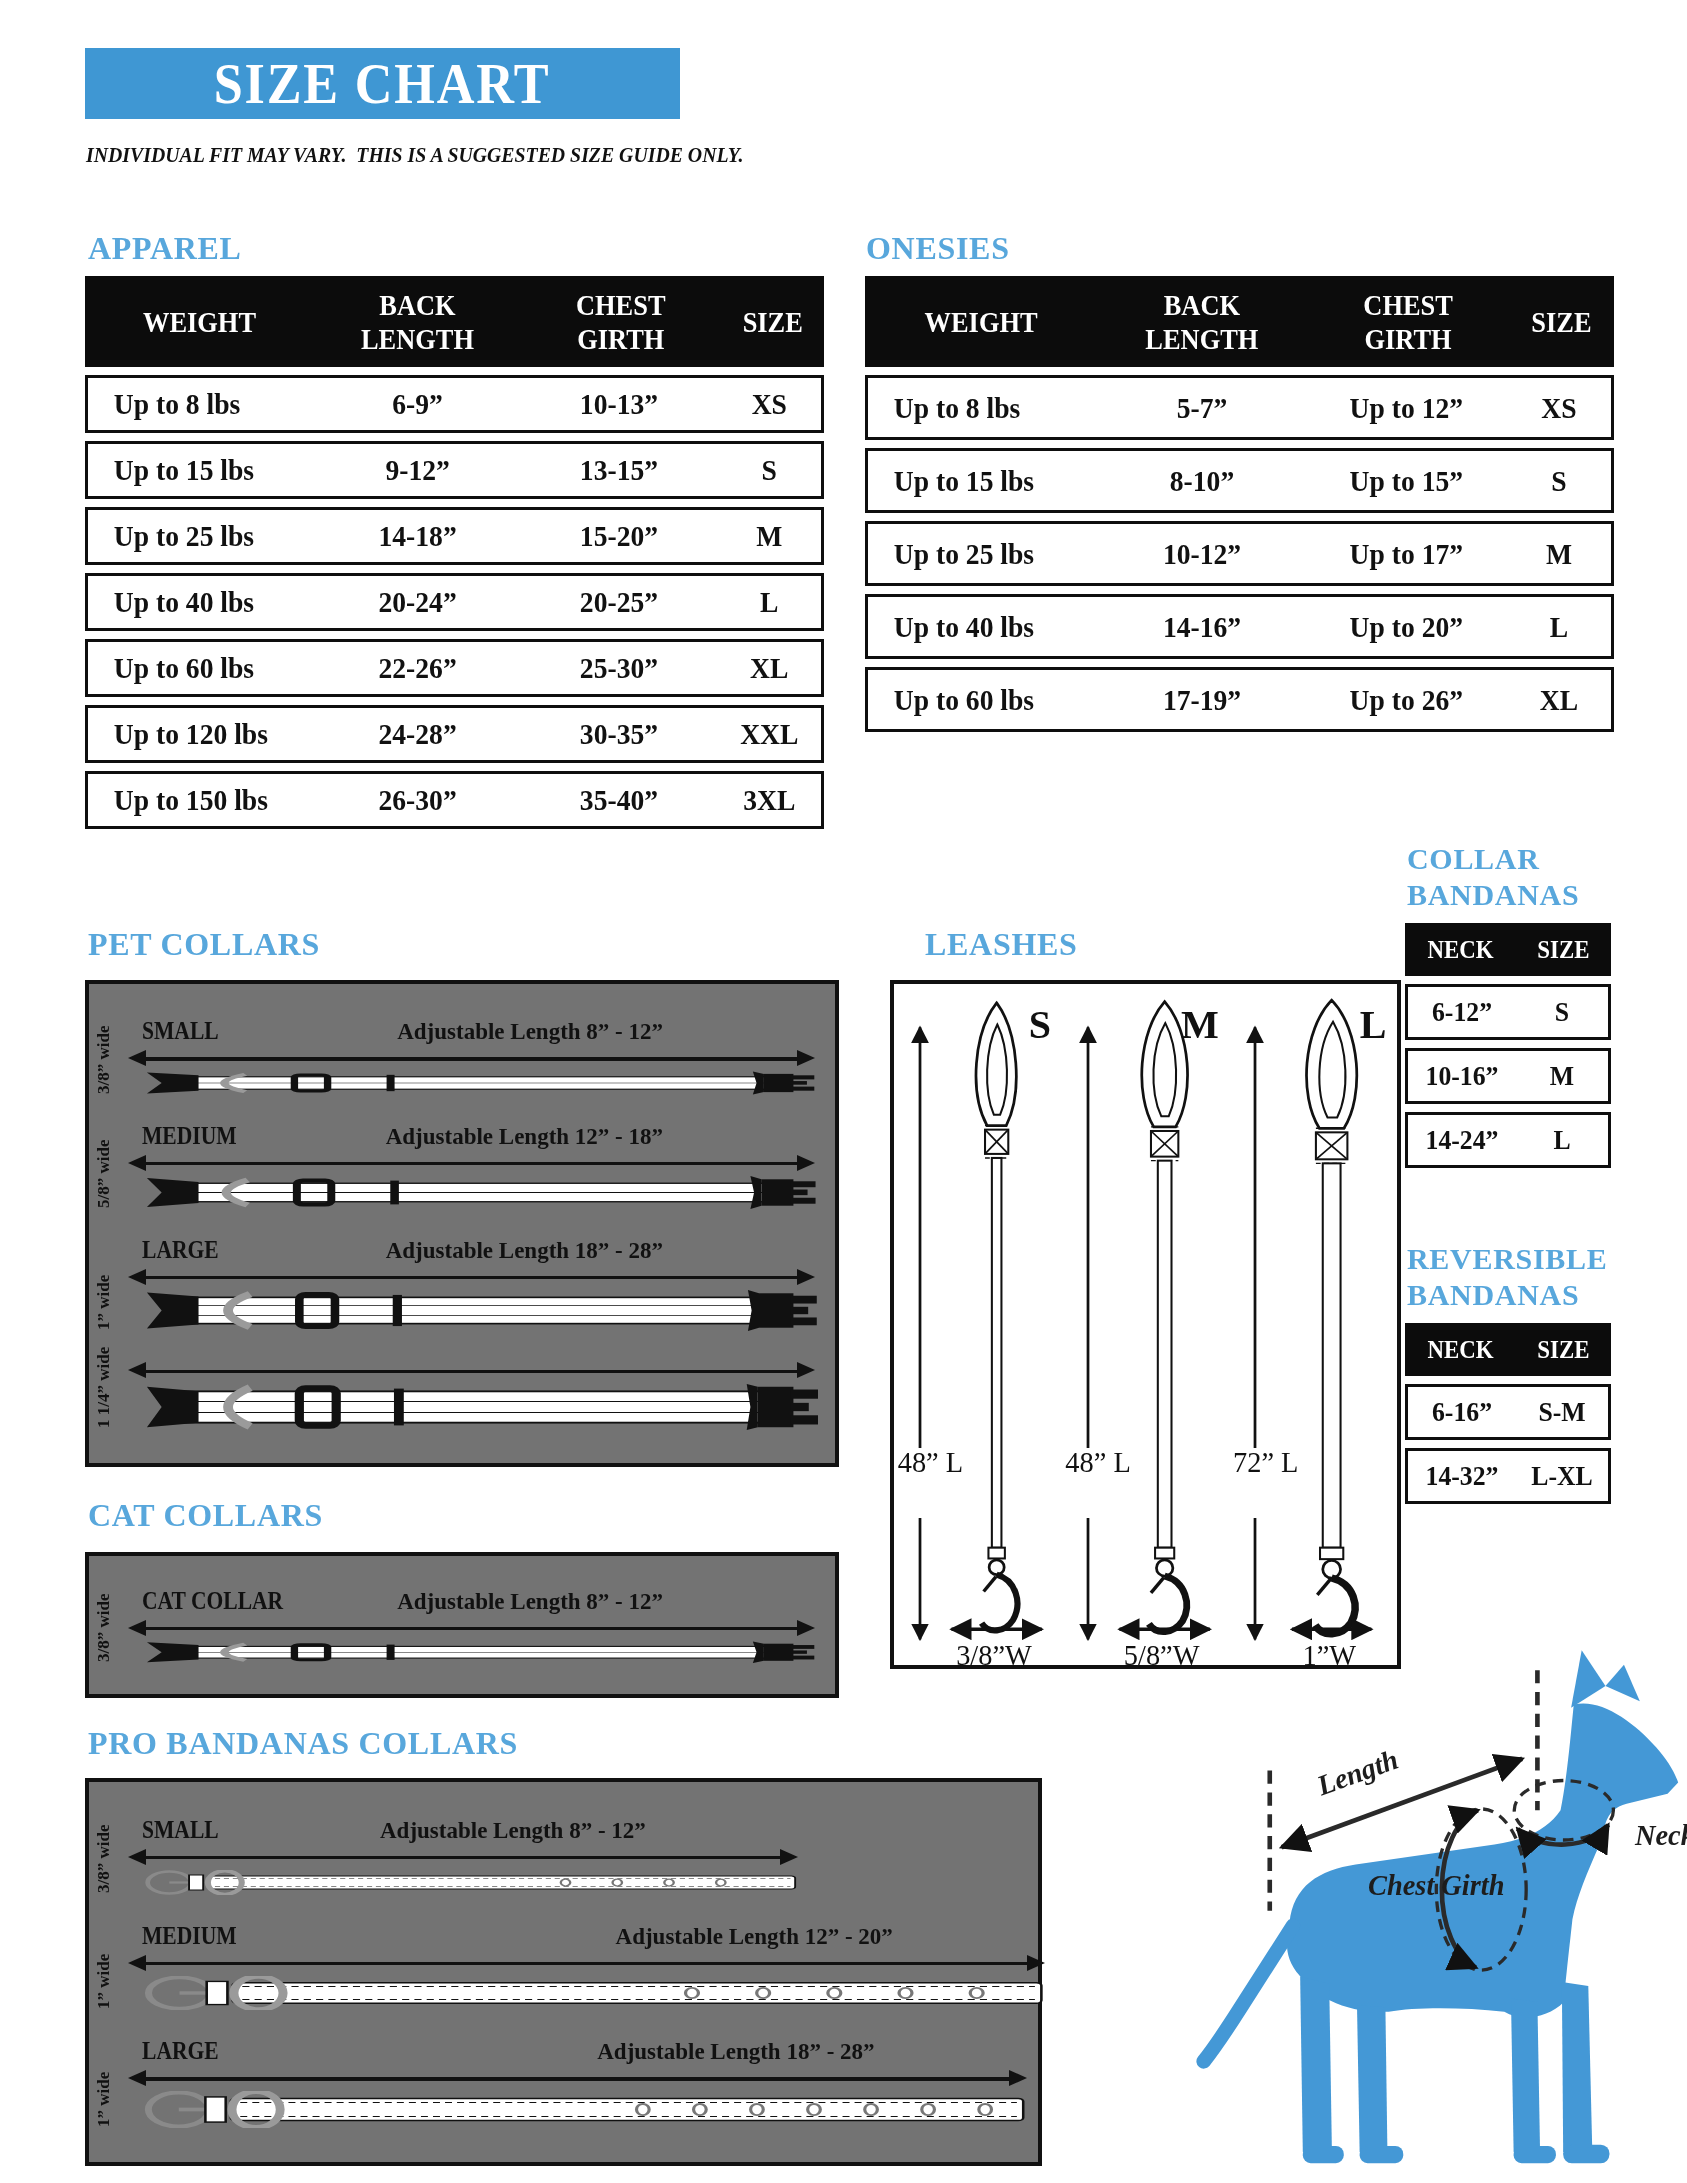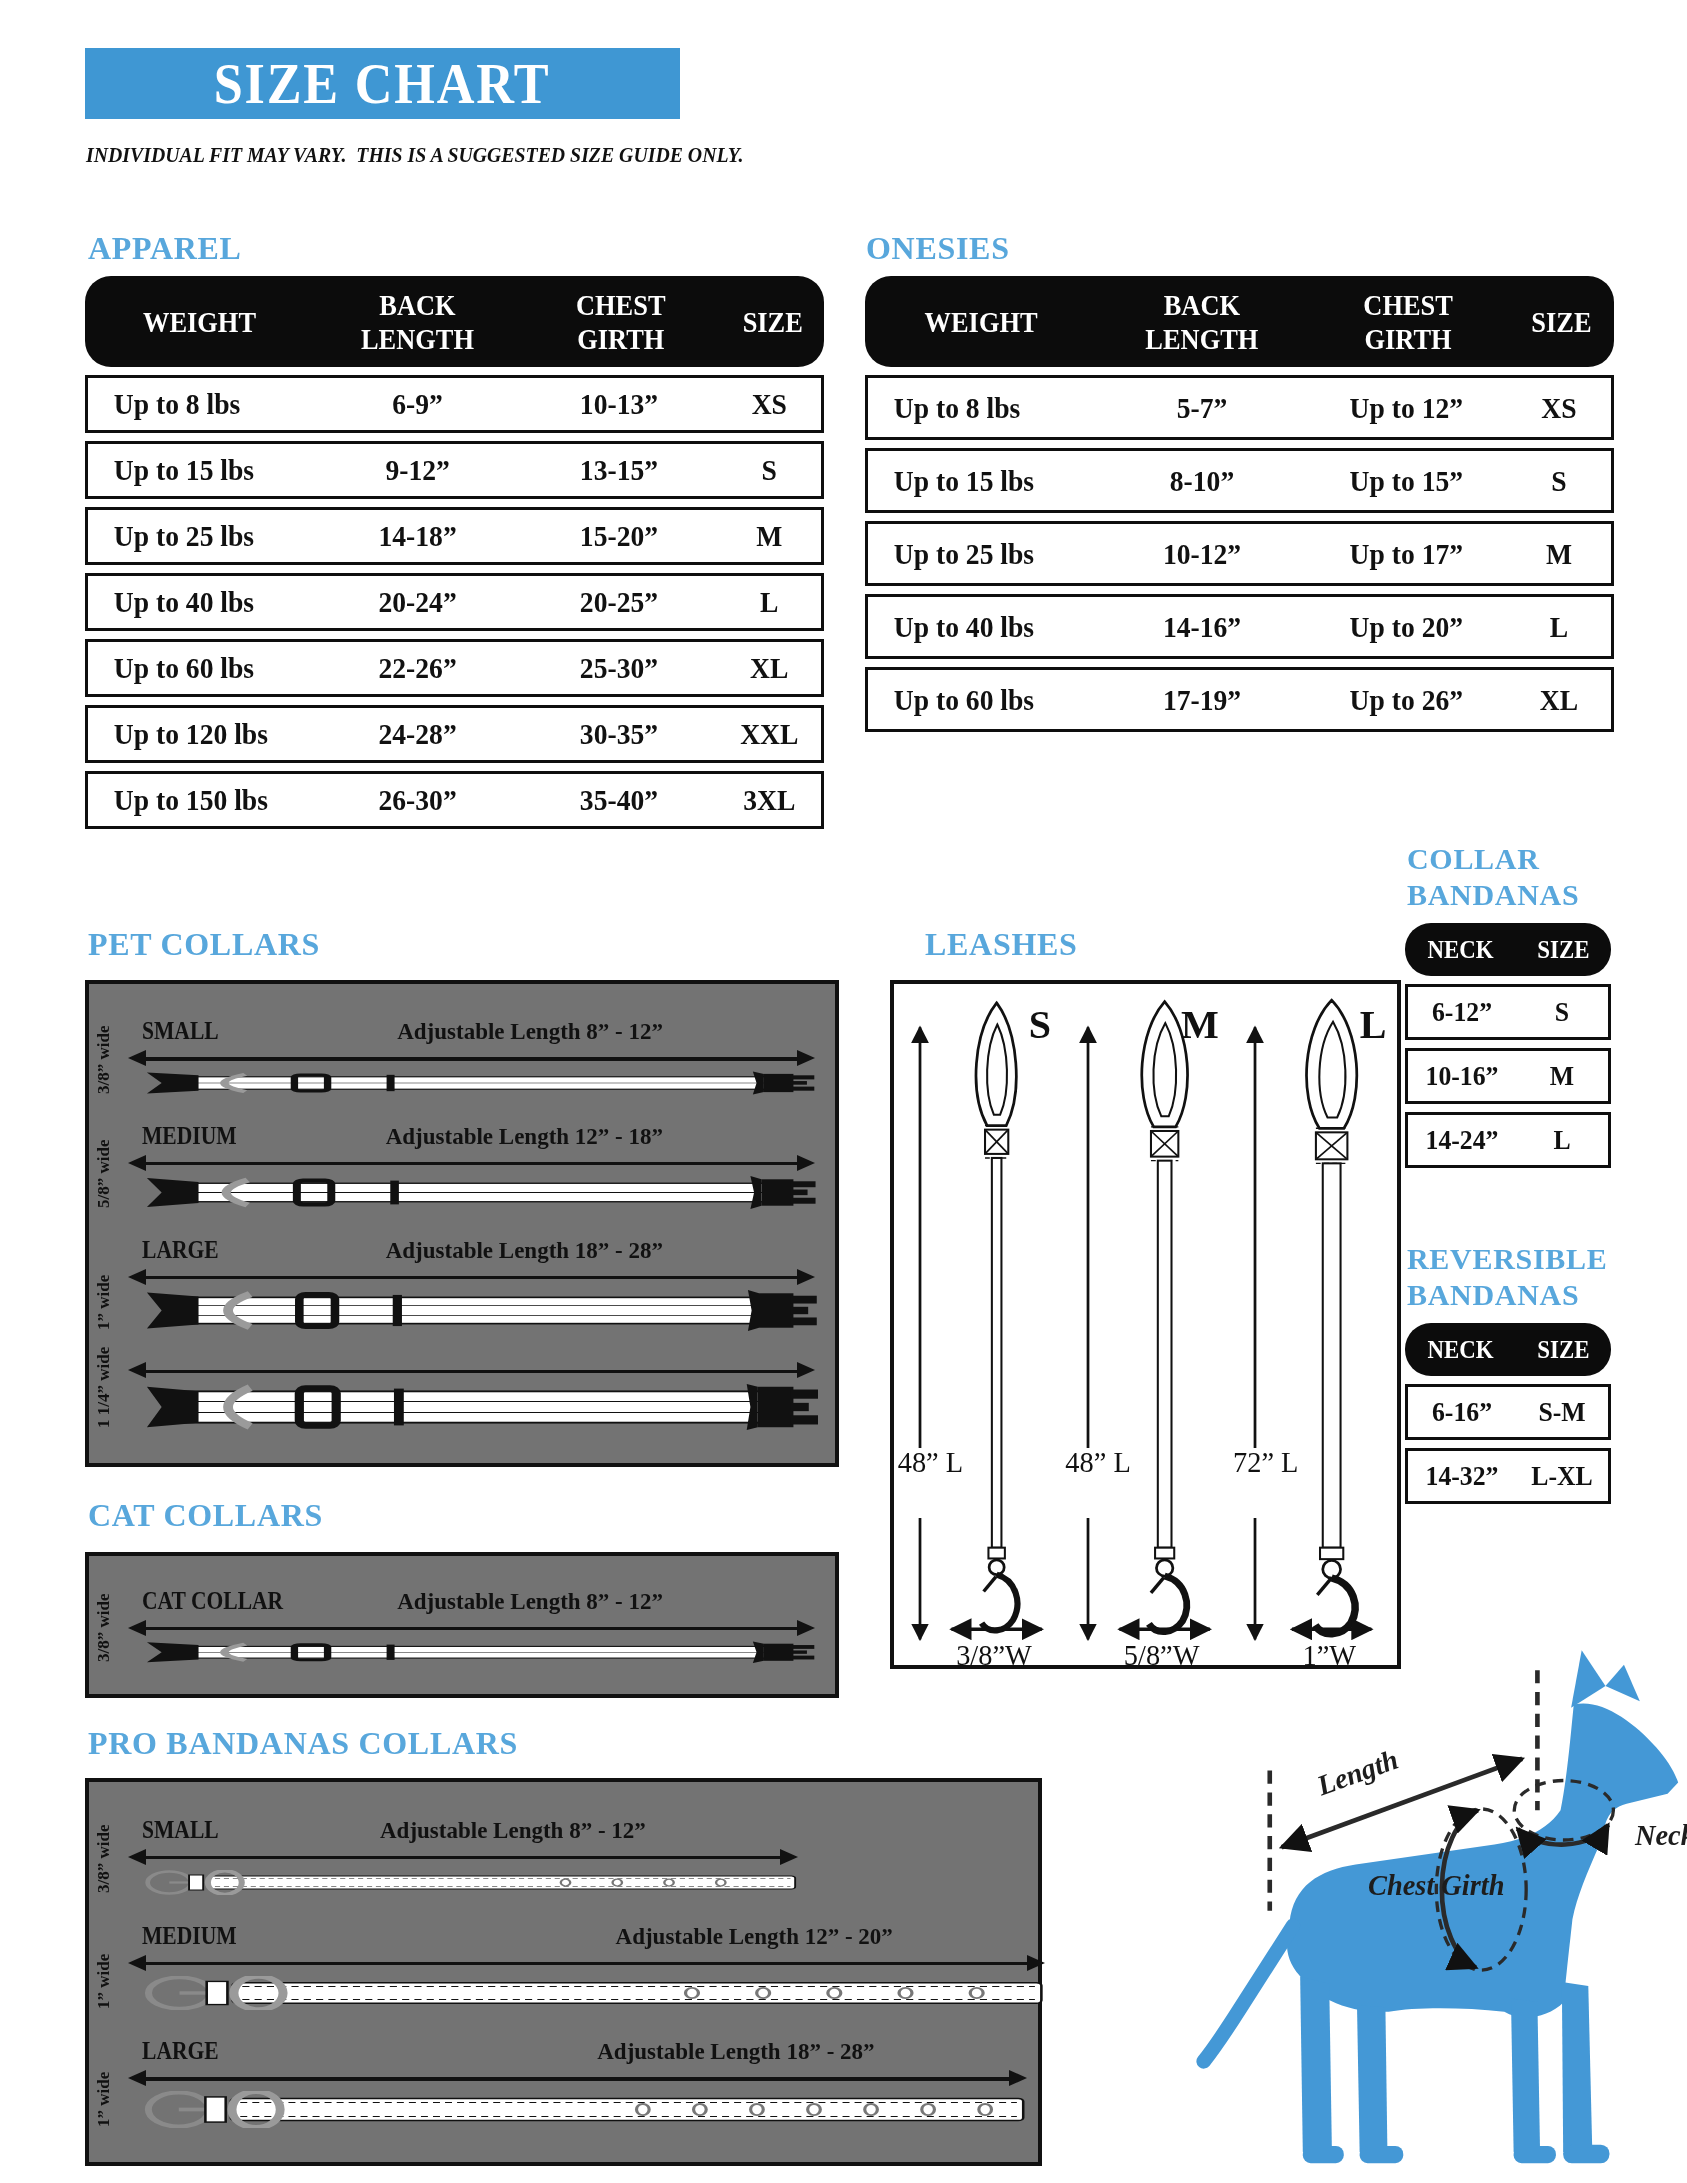--- a/index.html
+++ b/index.html
@@ -13,21 +13,21 @@
           display:flex;align-items:center;justify-content:center;}
   .banner .t{color:#fff;font-size:58px;font-weight:bold;letter-spacing:2px;transform:scaleX(.9);}
   .subtitle{left:86px;top:142px;font-size:22px;font-weight:bold;font-style:italic;
             transform:scaleX(.9);transform-origin:left center;white-space:nowrap;}
 
   
   .shead{font-size:32px;font-weight:bold;color:#58A7DC;letter-spacing:0.7px;white-space:nowrap;}
   .shead2{font-size:30px;font-weight:bold;color:#58A7DC;line-height:36px;letter-spacing:0.7px;}
 
   
-  .thead{background:#0c0c0c;color:#fff;display:grid;align-items:center;font-weight:bold;border-radius:26px;}
+  .thead{background:#0c0c0c;color:#fff;display:grid;align-items:center;font-weight:bold;}
   .thead span{font-size:30px;text-align:center;}
   .trow{display:grid;align-items:center;border:3.3px solid #0e0e0e;background:#fff;
         font-weight:bold;box-sizing:border-box;height:58px;margin-top:8px;}
   .trow span{font-size:30px;text-align:center;transform:scaleX(.92);}
   .trow .cl{text-align:left;padding-left:28px;transform-origin:left center;}
   .g4{grid-template-columns:31% 28% 27% 14%;}
   .g2{grid-template-columns:54% 46%;}
   .bthead{height:53px;}
   .bthead span{font-size:26px;}
   .brow{height:56px;}

